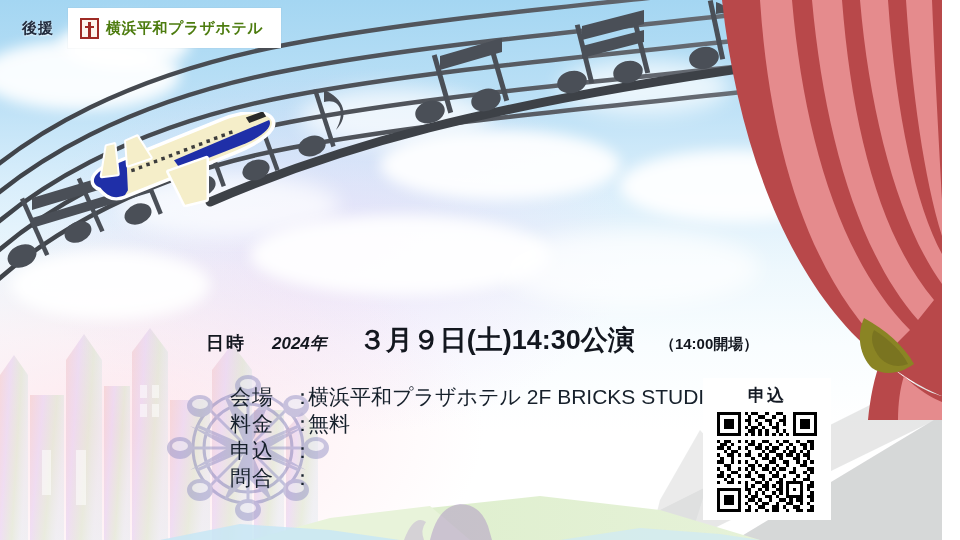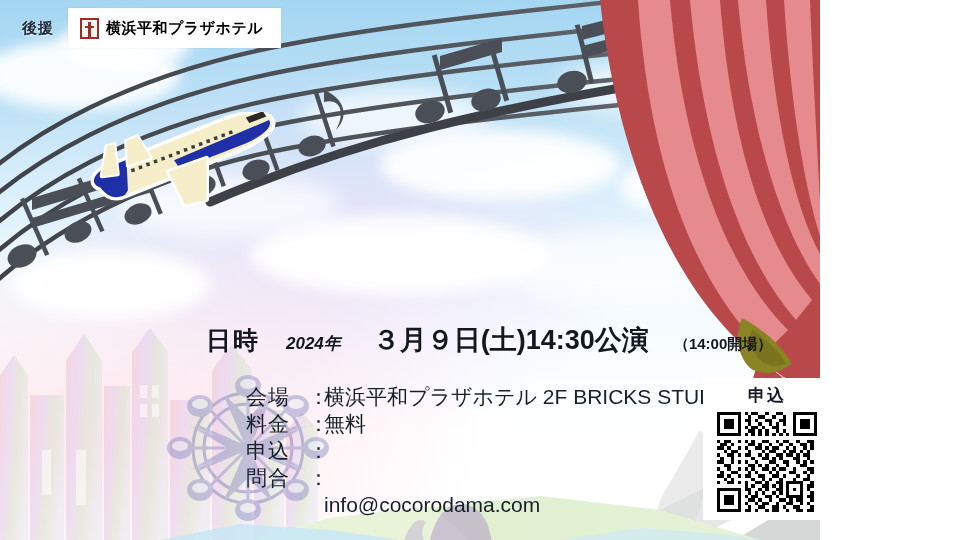--- a/index.html
+++ b/index.html
@@ -3,21 +3,21 @@
 <meta charset="utf-8">
 <title>Charity Concert Poster</title>
 <style>
   html,body{margin:0;padding:0;}
   body{
     width:960px;height:540px;overflow:hidden;
     font-family:"Liberation Sans","DejaVu Sans",sans-serif;
     background:#ffffff;
   }
   #poster{
-    position:relative;width:820px;height:540px;overflow:hidden;
+    position:relative;width:942px;height:540px;overflow:hidden;
     background:
       radial-gradient(ellipse 520px 300px at 120px 430px, rgba(255,214,224,0.55) 0%, rgba(255,214,224,0) 70%),
       radial-gradient(ellipse 420px 260px at 330px 250px, rgba(236,205,245,0.45) 0%, rgba(236,205,245,0) 72%),
       linear-gradient(to bottom,#a4d6f2 0%, #bbe0f6 18%, #d9eefb 34%, #eef8fd 50%, #f9fdff 64%, #ffffff 80%, #ffffff 100%);
   }
 
   
   .cloud{position:absolute;background:rgba(255,255,255,0.92);border-radius:50%;filter:blur(7px);}
   .cloud2{position:absolute;background:rgba(255,255,255,0.70);border-radius:50%;filter:blur(10px);}
 
@@ -52,46 +52,46 @@
     border:2px solid #9e2b25;background:#fdf6ee;box-sizing:border-box;
   }
   #sponsor-mark:before{
     content:"";position:absolute;left:50%;top:2px;width:2.5px;height:15px;
     margin-left:-1.25px;background:#9e2b25;
   }
   #sponsor-mark:after{
     content:"";position:absolute;left:3px;top:6px;right:3px;height:2.5px;background:#9e2b25;
   }
   #sponsor-name{
-    font-size:15px;color:#000000;white-space:nowrap;letter-spacing:.5px;
+    font-size:15px;color:#4d7c0f;white-space:nowrap;letter-spacing:.5px;
     font-family:"DejaVu Serif","Liberation Serif",serif;font-weight:bold;
   }
 
   
   #title{
     position:absolute;left:100px;top:206px;
     font-size:60px;font-weight:bold;letter-spacing:-1px;
     color:#161d2b;white-space:nowrap;
     text-shadow:3px 4px 5px rgba(90,100,120,0.45);
   }
 
   
   #date-line{
     position:absolute;left:206px;top:322px;
     display:flex;align-items:baseline;white-space:nowrap;color:#13171f;
   }
-  #date-label{font-size:25px;font-weight:bold;letter-spacing:2px;}
+  #date-label{font-size:18px;font-weight:bold;letter-spacing:2px;}
   #date-gap{display:inline-block;width:26px;}
   #date-year{font-size:17px;font-weight:bold;letter-spacing:0px;font-style:italic;}
   #date-main{font-size:27px;font-weight:bold;letter-spacing:0px;margin-left:32px;}
   #date-open{font-size:15px;font-weight:bold;margin-left:25px;}
 
   
   #info{
-    position:absolute;left:246px;top:383px;color:#16202b;
+    position:absolute;left:230px;top:383px;color:#16202b;
   }
   .info-row{display:flex;align-items:baseline;line-height:27px;white-space:nowrap;}
   .info-label{font-size:21px;width:62px;flex:0 0 62px;letter-spacing:1px;}
   .info-colon{font-size:21px;width:16px;flex:0 0 16px;}
   .info-value{font-size:21px;}
   .info-sub{font-size:21px;padding-left:78px;line-height:27px;white-space:nowrap;}
 
   
   #qr-block{
     position:absolute;left:703px;top:378px;width:116px;
@@ -378,21 +378,20 @@
       <span class="info-value">無料</span>
     </div>
     <div class="info-row">
       <span class="info-label">申込</span>
       <span class="info-colon">：</span>
     </div>
     <div class="info-row">
       <span class="info-label">問合</span>
       <span class="info-colon">：</span>
     </div>
-    <div class="info-sub">info@cocorodama.com</div>
   </div>
 
   <div id="qr-block">
     <div id="qr-label">申込</div>
     <svg id="qr-img" viewBox="0 0 29 29" shape-rendering="crispEdges">
       <rect width="29" height="29" fill="#ffffff"></rect>
       <g fill="#000000">
 
         <rect x="0" y="0" width="7" height="1"></rect>
           <rect x="0" y="6" width="7" height="1"></rect>

